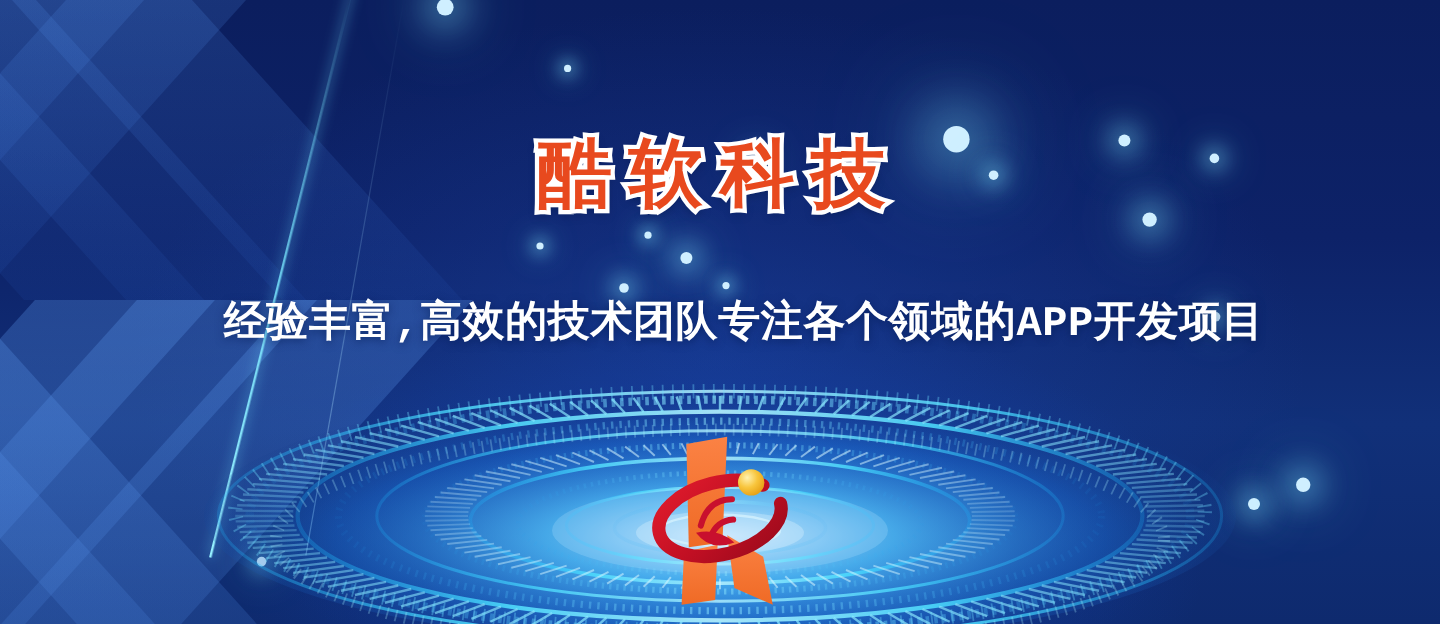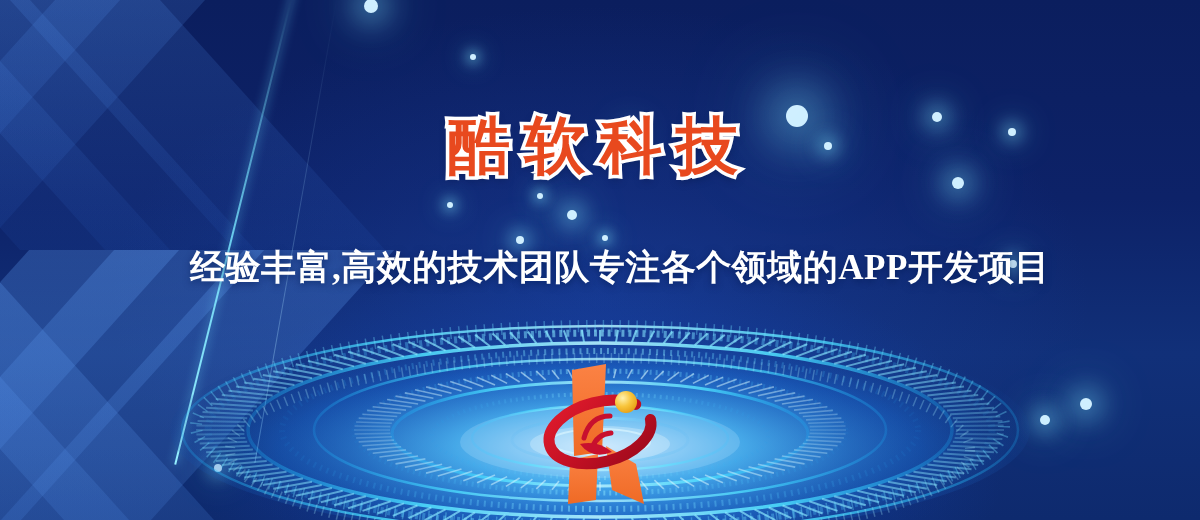--- a/index.html
+++ b/index.html
@@ -75,21 +75,21 @@
   .title-under{color:transparent;-webkit-text-stroke:7px #ffffff;text-shadow:0 4px 8px rgba(0,20,60,.55);}
   .title-over{color:#e8491e;}
 
   .subtitle{
     position:absolute;left:0;right:0;top:244px;
     text-align:center;
     font-size:35px;font-weight:bold;
     color:#ffffff;
     letter-spacing:.5px;
     text-shadow:0 2px 7px rgba(0,25,80,.6);
-    font-family:Liberation Serif, serif;
+    font-family:Liberation Mono, monospace;
     padding-left:40px;
   }
 
   
   .logo{position:absolute;left:536px;top:360px;width:130px;height:155px;}
   .logo svg{display:block;}
 </style>
 </head>
 <body>
 

